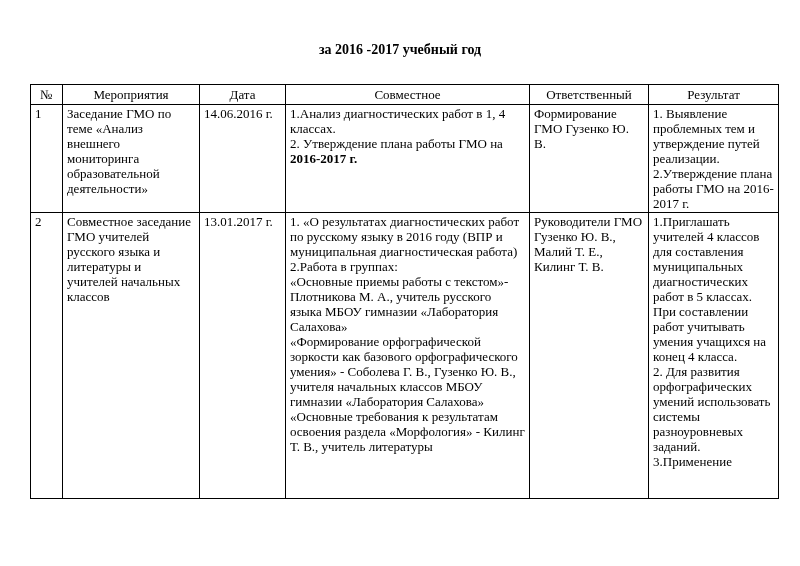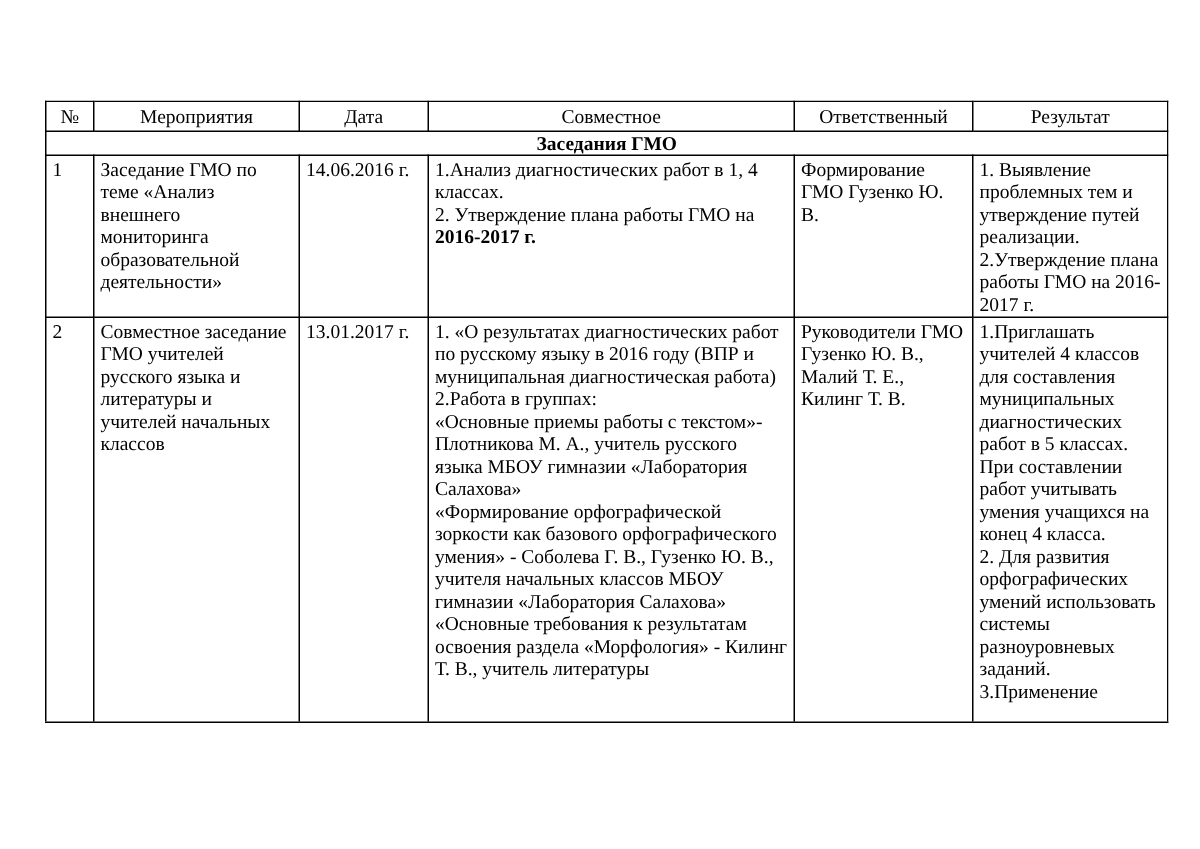--- a/index.html
+++ b/index.html
@@ -65,20 +65,21 @@
   td.date-cell { text-align: center; }
   .cell-text { white-space: pre-wrap; }
   .b { font-weight: bold; margin-top: 36px; }
 </style>
 </head>
 <body>
 
 <div class="page">
 
   <div class="doc-title">
+    <div>за 2016 -2017 учебный год</div>
   </div>
 
   <div class="table-clip">
     <table class="report">
       <colgroup>
         <col style="width:32px">
         <col style="width:137px">
         <col style="width:86px">
         <col style="width:244px">
         <col style="width:119px">
@@ -88,23 +89,20 @@
       <tbody>
           <tr class="row-header">
         <th>№</th>
         <th>Мероприятия</th>
         <th>Дата</th>
         <th>Совместное</th>
         <th>Ответственный</th>
         <th>Результат</th>
       </tr>
 
-      <tr class="row-section">
-        <td colspan="6">Заседания ГМО</td>
-      </tr>
 
       <tr class="row-1">
         <td class="num-cell">1</td>
         <td>
           <div class="cell-text">Заседание ГМО по теме «Анализ внешнего мониторинга образовательной деятельности»</div>
         </td>
         <td class="date-cell">14.06.2016 г.</td>
         <td>
           <div class="cell-text"><span>1.Анализ диагностических работ в 1, 4 классах.
 2. Утверждение плана работы ГМО на </span><span class="b">2016-2017 г.</span></div>

